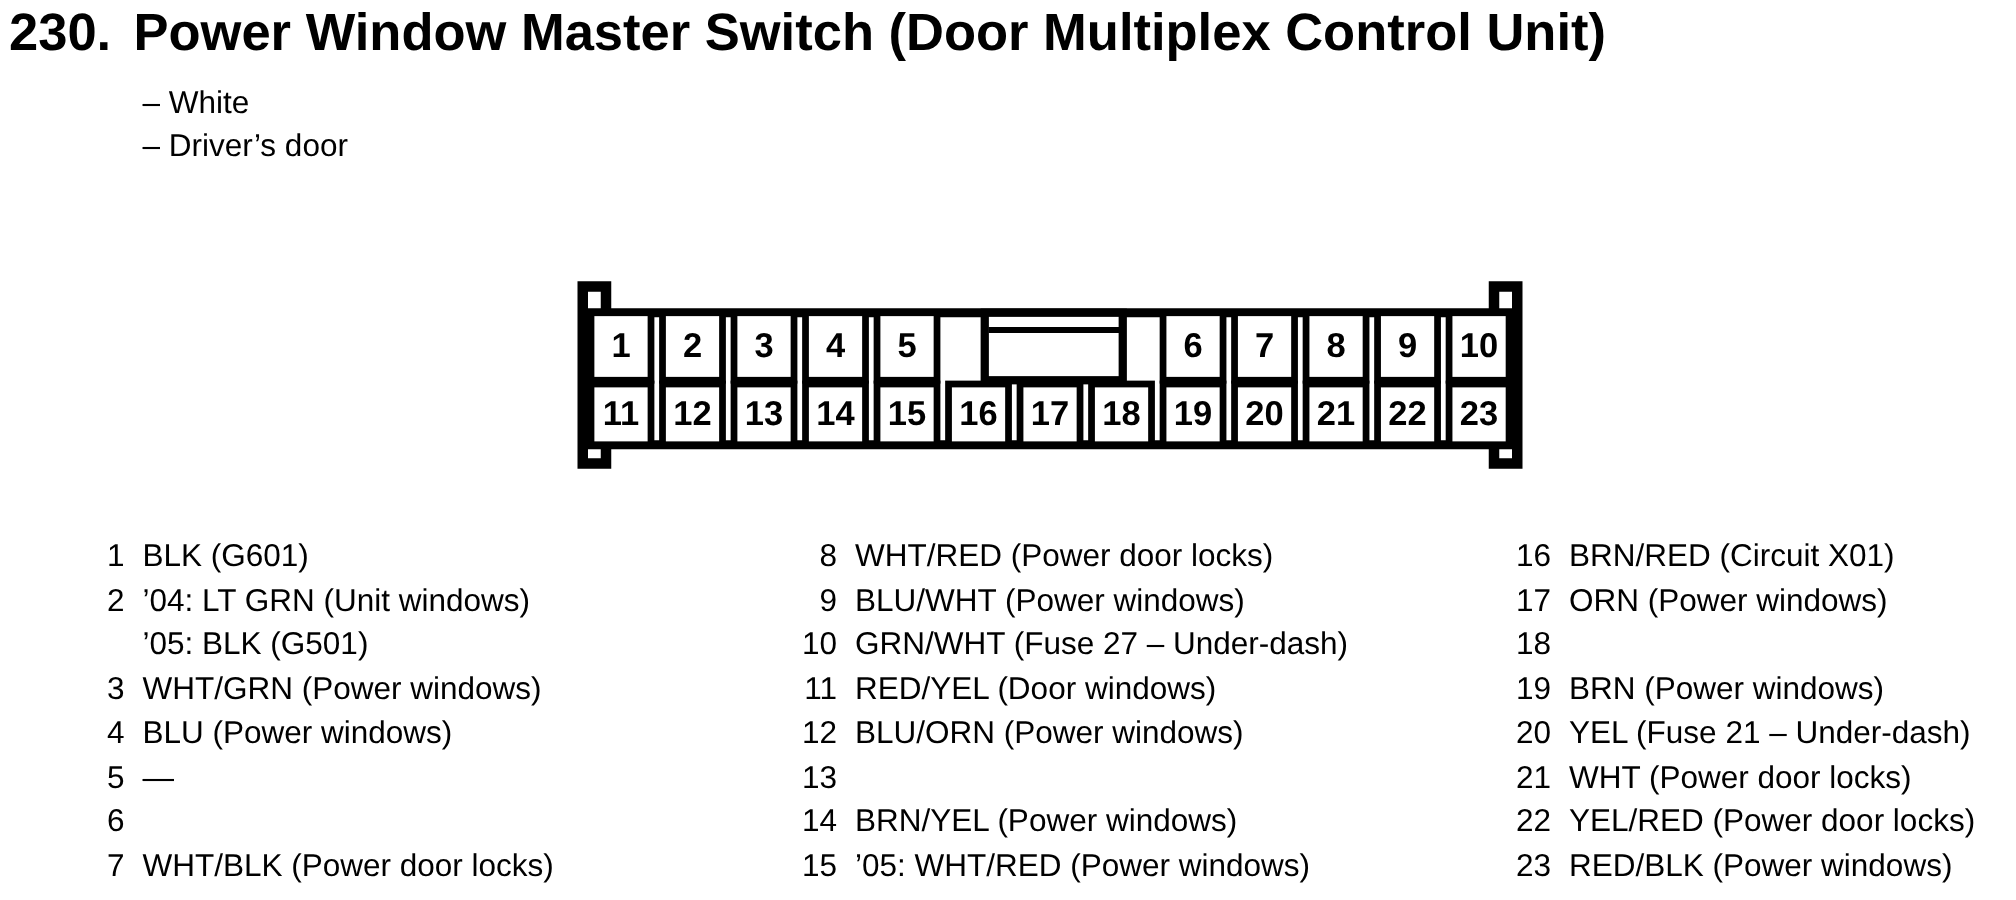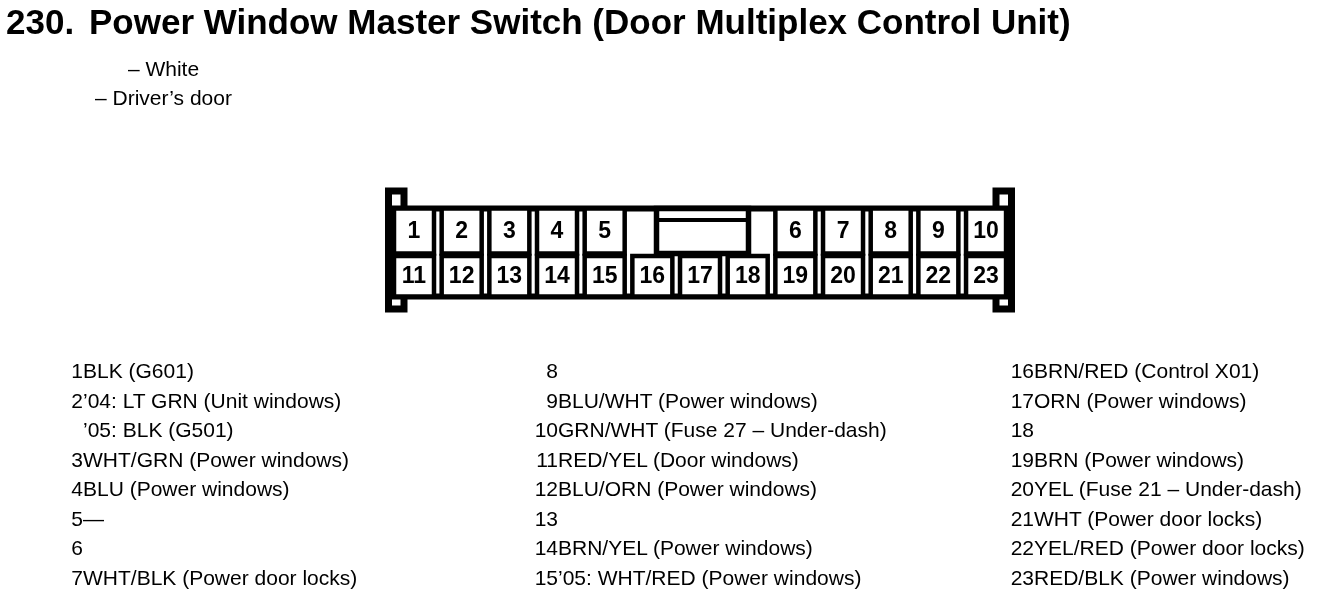--- a/index.html
+++ b/index.html
@@ -5,40 +5,40 @@
   html,body{margin:0;padding:0;background:#fff;}
   .page{
     position:relative;width:1344px;height:600px;background:#fff;color:#000;
     font-family:"Liberation Sans",sans-serif;overflow:hidden;
   }
   
   .title{position:absolute;top:2px;left:0;margin:0;display:flex;
     font-size:35px;font-weight:bold;white-space:nowrap;letter-spacing:0;}
   .title-num{flex:0 0 89px;padding-left:6px;box-sizing:border-box;}
   
-  .notes{position:absolute;left:95px;top:54px;font-size:21px;line-height:29px;text-align:center;}
+  .notes{position:absolute;left:95px;top:54px;font-size:21px;line-height:29px;}
   .note-line{white-space:nowrap;}
   
   .connector-wrap{position:absolute;left:378px;top:186px;width:644px;height:132px;}
   .connector-wrap svg{display:block;}
   .shell{fill:none;stroke:#000;stroke-width:6;}
   .tab{fill:none;stroke:#000;stroke-width:7;}
   .key{fill:#fff;stroke:#000;stroke-width:5.5;}
   .keyline{stroke:#000;stroke-width:4;}
   .cell{fill:#fff;stroke:#000;stroke-width:4.5;}
   .cell-num{font-family:"Liberation Sans",sans-serif;font-weight:bold;
     font-size:23px;text-anchor:middle;fill:#000;}
   
   .pin-col{position:absolute;top:356px;font-size:21px;line-height:29.5px;}
   .col-0{left:56px;}  .col-0 .pin-num{flex:0 0 27px;}
   .col-1{left:528px;} .col-1 .pin-num{flex:0 0 30px;}
   .col-2{left:1004px;}.col-2 .pin-num{flex:0 0 30px;}
   .pin-row{display:flex;align-items:flex-start;}
   .pin-num{text-align:right;white-space:nowrap;}
-  .pin-desc{white-space:nowrap;}
+  .pin-desc{margin-left:12px;white-space:nowrap;}
 </style>
 </head>
 <body>
 
 <div class="page">
 
   <h1 class="title">
     <span class="title-num">230.</span>
     <span class="title-text">Power Window Master Switch (Door Multiplex Control Unit)</span>
   </h1>
@@ -145,20 +145,23 @@
         <div class="pin-row">
           <span class="pin-num">7</span>
           <span class="pin-desc">
             <div>WHT/BLK (Power door locks)</div>
           </span>
         </div>
       </div>
       <div class="pin-col col-1">
         <div class="pin-row">
           <span class="pin-num">8</span>
+          <span class="pin-desc">
+            <div>WHT/RED (Power door locks)</div>
+          </span>
         </div>
         <div class="pin-row">
           <span class="pin-num">9</span>
           <span class="pin-desc">
             <div>BLU/WHT (Power windows)</div>
           </span>
         </div>
         <div class="pin-row">
           <span class="pin-num">10</span>
           <span class="pin-desc">
@@ -190,21 +193,21 @@
           <span class="pin-num">15</span>
           <span class="pin-desc">
             <div>’05: WHT/RED (Power windows)</div>
           </span>
         </div>
       </div>
       <div class="pin-col col-2">
         <div class="pin-row">
           <span class="pin-num">16</span>
           <span class="pin-desc">
-            <div>BRN/RED (Control X01)</div>
+            <div>BRN/RED (Circuit X01)</div>
           </span>
         </div>
         <div class="pin-row">
           <span class="pin-num">17</span>
           <span class="pin-desc">
             <div>ORN (Power windows)</div>
           </span>
         </div>
         <div class="pin-row">
           <span class="pin-num">18</span>

